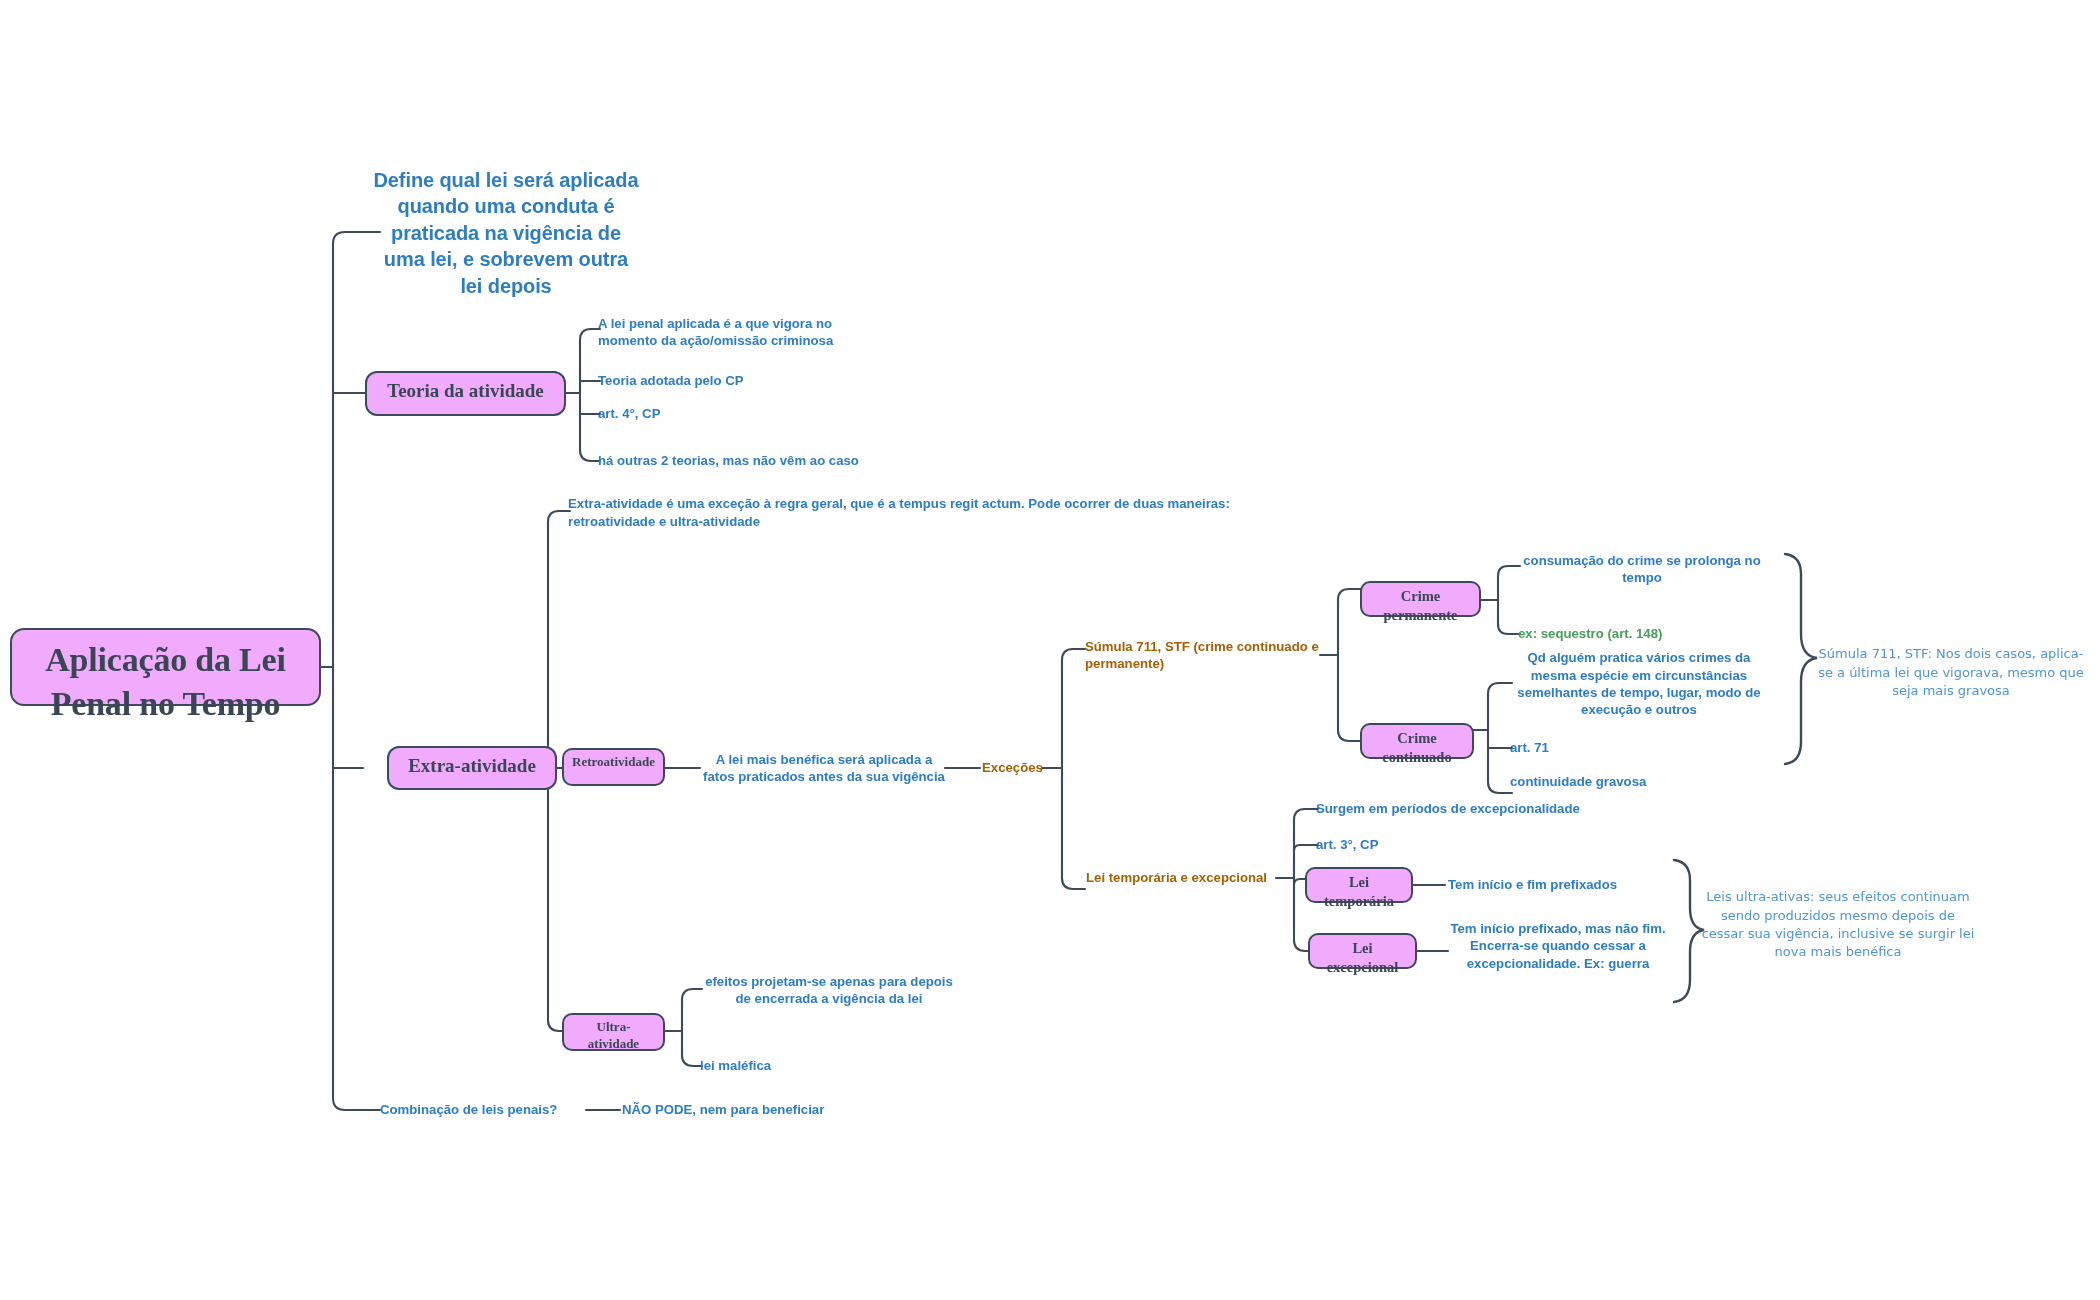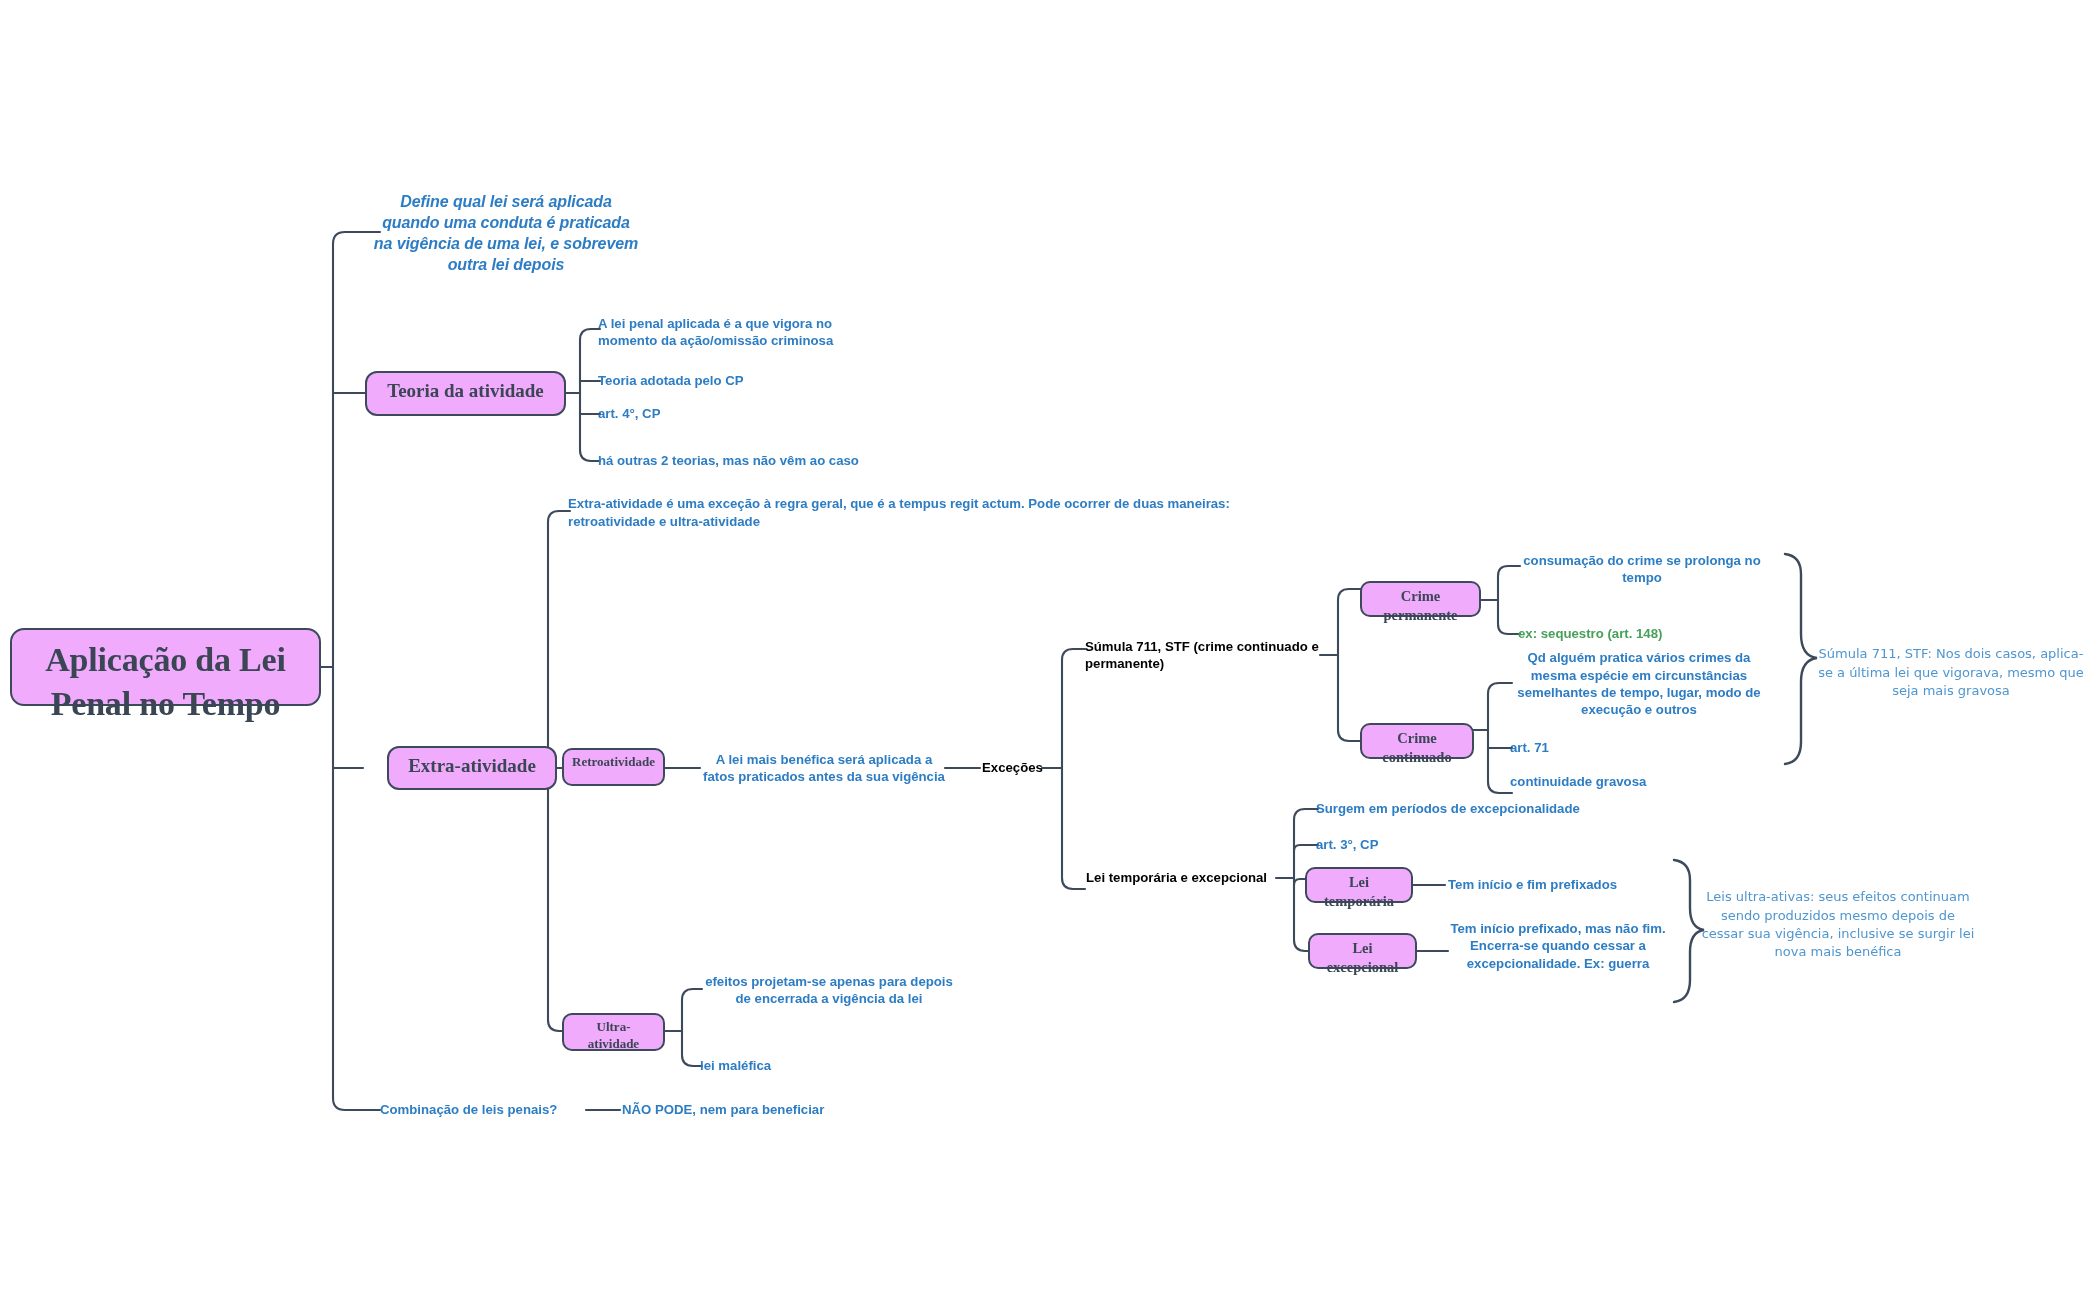--- a/index.html
+++ b/index.html
@@ -70,24 +70,24 @@
   
   .leaf {
     color: #2d7dc4;
     font-weight: bold;
     line-height: 1.32;
     display: flex;
     align-items: center;
   }
   .leaf.center { justify-content: center; text-align: center; }
   .leaf.left { justify-content: flex-start; text-align: left; }
-  .t-xl  { font-size: 16px; letter-spacing: -0.1px; font-style: italic; }
+  .t-xl  { font-size: 20px; letter-spacing: -0.1px; }
   .t-md  { font-size: 13.2px; }
   .c-blue  { color: #2d7dc4; }
-  .c-red   { color: #000000; }
+  .c-red   { color: #a16207; }
   .c-green { color: #47a05a; }
   .c-lightblue {
     color: #4f96cf;
     font-weight: normal;
     font-family: "DejaVu Sans", sans-serif;
     font-size: 13px;
     line-height: 1.42;
   }
 </style>
 </head>

